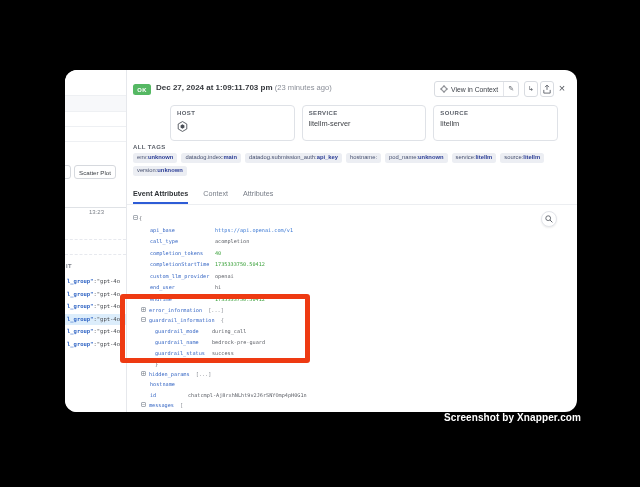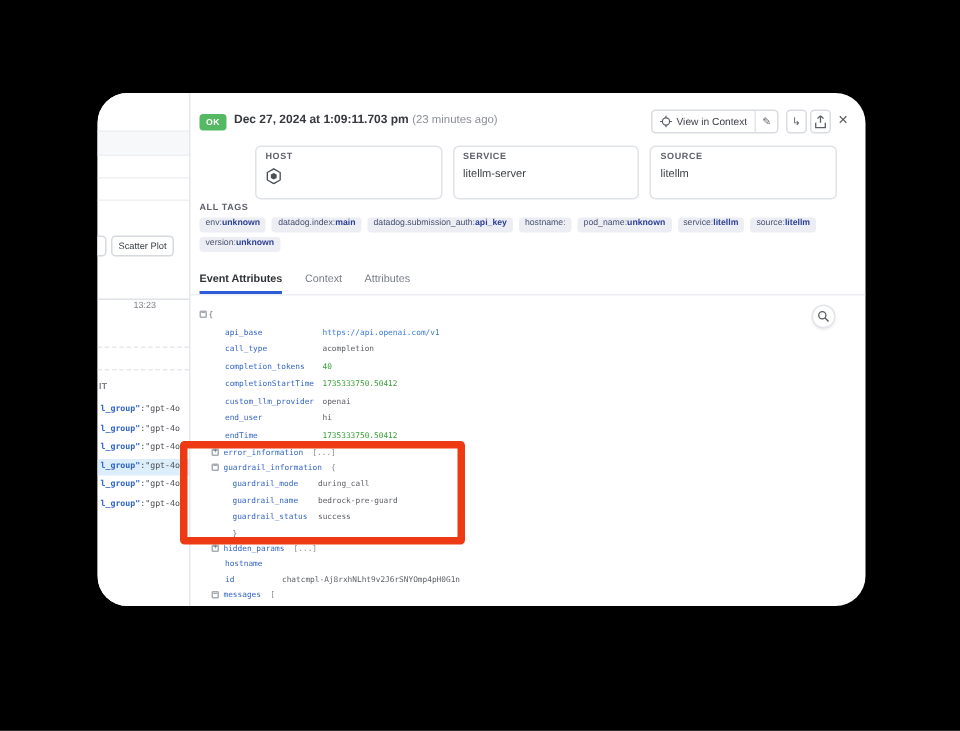--- a/index.html
+++ b/index.html
@@ -1,22 +1,22 @@
 <!DOCTYPE html>
 <html><head>
 <meta charset="utf-8">
 <style>
   * { margin:0; padding:0; box-sizing:border-box; }
   html,body { width:640px; height:487px; background:#000; }
   body { font-family:"Liberation Sans", sans-serif; position:relative; overflow:hidden; }
   .stage { position:absolute; inset:0; background:#000; }
 
   
-  .card { position:absolute; left:65px; top:62px; width:512px; height:342px;
-          background:#fff; border-radius:20px; overflow:hidden;
+  .card { position:absolute; left:65px; top:70px; width:512px; height:342px;
+          background:#fff; border-radius:12px; overflow:hidden;
           box-shadow:0 10px 36px rgba(0,0,0,.65); }
 
   
   .left-panel { position:absolute; left:0; top:0; bottom:0; width:62px; background:#fff;
                 border-right:1px solid #e6e8ec; }
   .lp-block { position:absolute; left:0; right:0; top:25px; height:17px; background:#f7f8fa;
               border-top:1px solid #eef0f3; border-bottom:1px solid #eef0f3; }
   .lp-line { position:absolute; left:0; right:0; height:0; border-top:1px solid #eef0f3; }
   .lp-dash { position:absolute; left:0; right:0; height:0; border-top:1px dashed #e7e9ee; }
   .axis-line { position:absolute; left:0; right:0; top:137px; border-top:1px solid #dfe2e6; }
@@ -287,13 +287,14 @@
         <div class="jrow" style="top: 330px;">
           <span class="exp" style="left: 8px;">−</span>
           <span class="jkey" style="left: 16px;">messages<span class="jsuffix"> [</span></span>
         </div>
       </div>
 
   </div>
 
   <div class="red-box"></div>
 
+  <div class="watermark">Screenshot by Xnapper.com</div>
 </div>
 
 </body></html>

